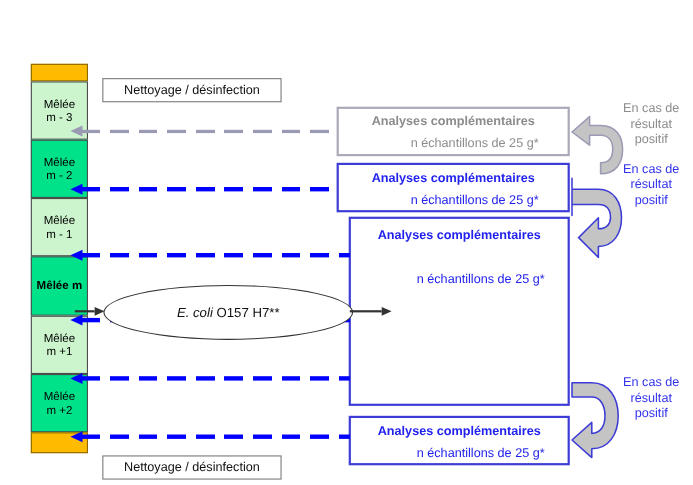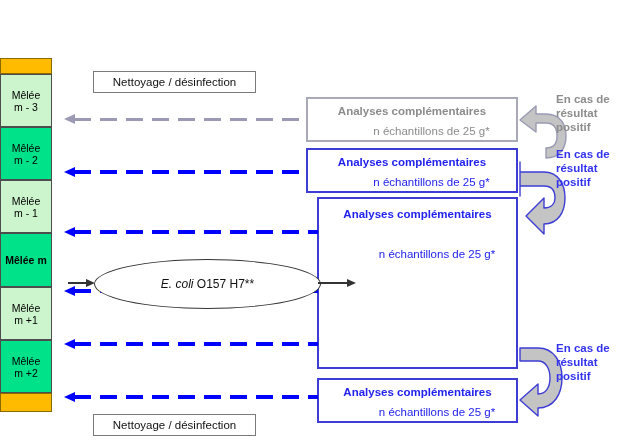--- a/index.html
+++ b/index.html
@@ -4,21 +4,21 @@
 <style>
   html,body{margin:0;padding:0;background:#ffffff;}
   body{width:630px;height:441px;position:relative;overflow:hidden;
        font-family:"Liberation Sans","DejaVu Sans",sans-serif;color:#000;}
   .abs{position:absolute;}
 
   
   #title{left:6px;top:6px;width:260px;font-size:13px;line-height:16px;color:#111;}
 
   
-  #seq-column{left:0;top:58px;width:36px;height:371px;}
+  #seq-column{left:28px;top:58px;width:36px;height:371px;}
   .seq-cell{position:absolute;left:0;width:52px;box-sizing:border-box;
             border:1px solid #4d4d4d;display:flex;flex-direction:column;
             align-items:center;justify-content:center;
             font-size:10.5px;line-height:12px;text-align:center;color:#000;}
   .seq-cell.clean{background:#ffbb00;border-color:#8a6a00;}
   .seq-cell.light{background:#cdf5cd;}
   .seq-cell.bright{background:#00e28a;}
   .seq-cell span{display:block;white-space:nowrap;}
 
   
@@ -74,21 +74,21 @@
   
   .solid-arrow .line{position:absolute;left:0;top:3px;height:1.6px;background:#333;}
   .solid-arrow .head{position:absolute;top:0;width:0;height:0;
       border-top:4.5px solid transparent;border-bottom:4.5px solid transparent;
       border-left:9px solid #333;}
 
   
   .uturn{pointer-events:none;}
 
   
-  .encas{font-size:11.5px;line-height:14px;text-align:left;font-weight:bold;}
+  .encas{font-size:11.5px;line-height:14px;text-align:center;}
   .encas.faded{color:#8c8c8c;}
   .encas.active{color:#3333ee;}
   #encas-1{left:556px;top:92px;width:72px;}
   #encas-2{left:556px;top:147px;width:72px;}
   #encas-3{left:556px;top:341px;width:72px;}
 </style>
 </head>
 <body>
 
 <div class="abs" id="title">

